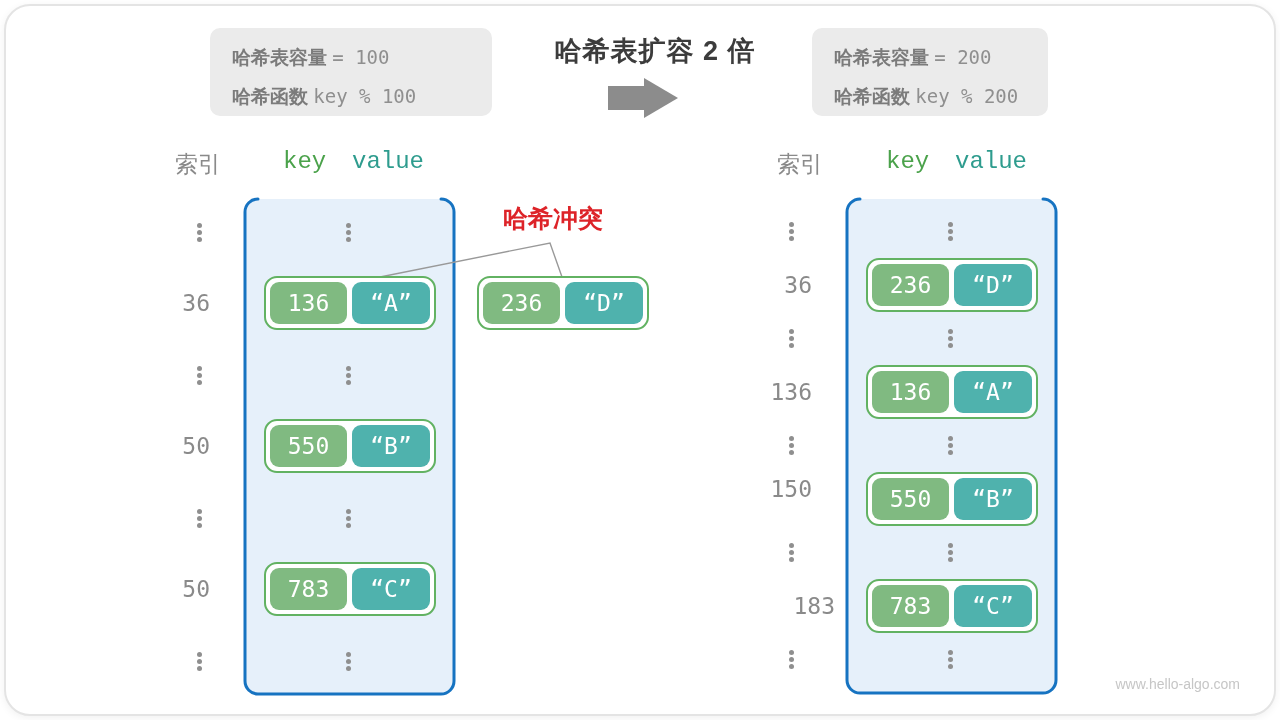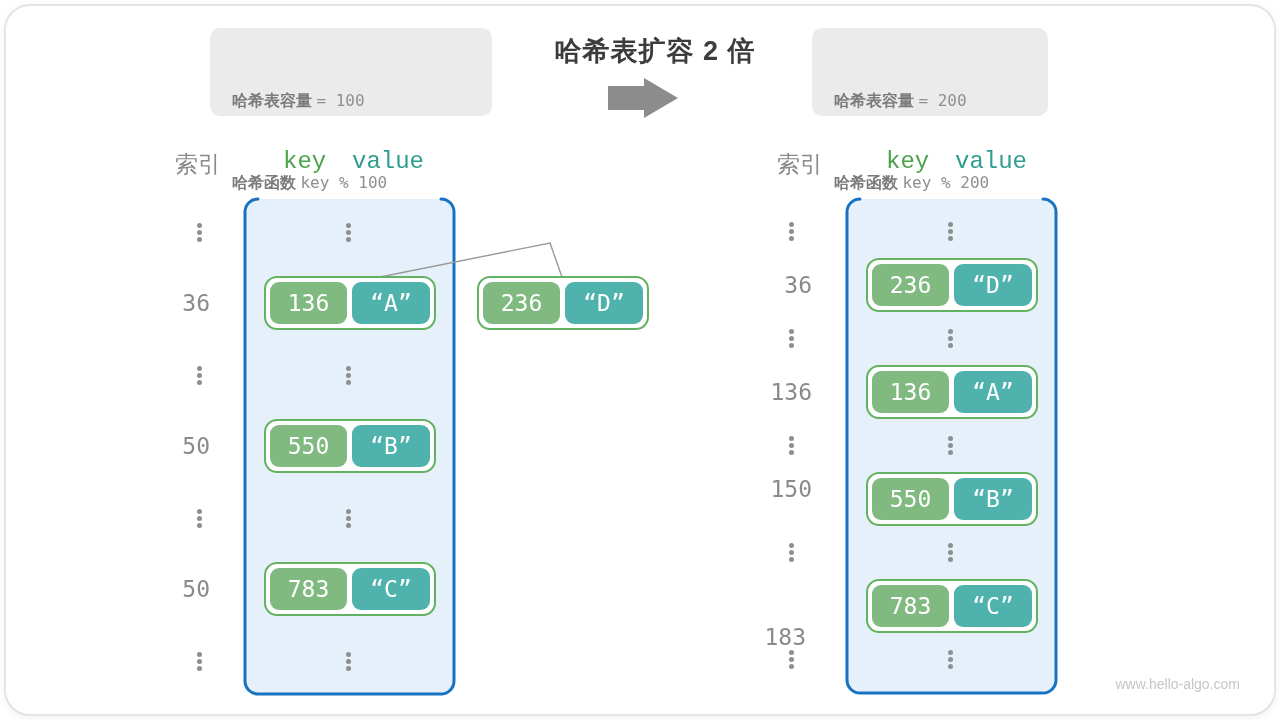--- a/index.html
+++ b/index.html
@@ -15,21 +15,21 @@
     position:absolute;left:4px;top:4px;width:1268px;height:708px;
     border:2px solid var(--card-border);border-radius:26px;background:#ffffff;
     box-shadow:0 2px 8px rgba(0,0,0,0.06);
   }
 
   
   .infobox{
     position:absolute;top:28px;height:88px;border-radius:10px;
     background:var(--info-box-bg);padding:10px 0 0 22px;box-sizing:border-box;
   }
-  .infobox .line{font-size:16px;line-height:38px;white-space:nowrap;margin-top:44px;}
+  .infobox .line{font-size:19px;line-height:38px;white-space:nowrap;}
   .infobox .lbl{font-weight:bold;color:var(--info-label);}
   .infobox .code{font-family:"DejaVu Sans Mono","Liberation Mono",monospace;color:var(--info-code);}
   #infobox-before{left:210px;width:282px;}
   #infobox-after{left:812px;width:236px;}
 
   .main-title{
     position:absolute;left:500px;top:33px;width:310px;text-align:center;
     font-size:27px;font-weight:bold;color:var(--title-text);letter-spacing:1px;white-space:nowrap;
   }
 
@@ -118,20 +118,21 @@
   </div>
 
   <div class="hdr-index" style="left:175px;">索引</div>
   <div class="hdr-key mono" style="left:283px;">key</div>
   <div class="hdr-value mono" style="left:352px;">value</div>
 
   <div class="hdr-index" style="left:777px;">索引</div>
   <div class="hdr-key mono" style="left:886px;">key</div>
   <div class="hdr-value mono" style="left:955px;">value</div>
 
+  <div class="collision-label">哈希冲突</div>
 
   <div class="dots" style="left:197px;top:223px;"></div>
   <div class="dots" style="left:346px;top:223px;"></div>
 
   <div class="idx" style="left:164px;top:289px;">36</div>
   <div class="pair" style="left:264px;top:276px;">
     <span class="kcell">136</span>
     <span class="vcell">“A”</span>
   </div>
 
@@ -184,21 +185,21 @@
 
   <div class="idx" style="left:766px;top:475px;">150</div>
   <div class="pair" style="left:866px;top:472px;">
     <span class="kcell">550</span>
     <span class="vcell">“B”</span>
   </div>
 
   <div class="dots" style="left:789px;top:543px;"></div>
   <div class="dots" style="left:948px;top:543px;"></div>
 
-  <div class="idx" style="left:760px;top:592px;margin-top:31px;">183</div>
+  <div class="idx" style="left:789px;top:592px;">183</div>
   <div class="pair" style="left:866px;top:579px;">
     <span class="kcell">783</span>
     <span class="vcell">“C”</span>
   </div>
 
   <div class="dots" style="left:789px;top:650px;"></div>
   <div class="dots" style="left:948px;top:650px;"></div>
 
   <div class="watermark">www.hello-algo.com</div>
 </div>

